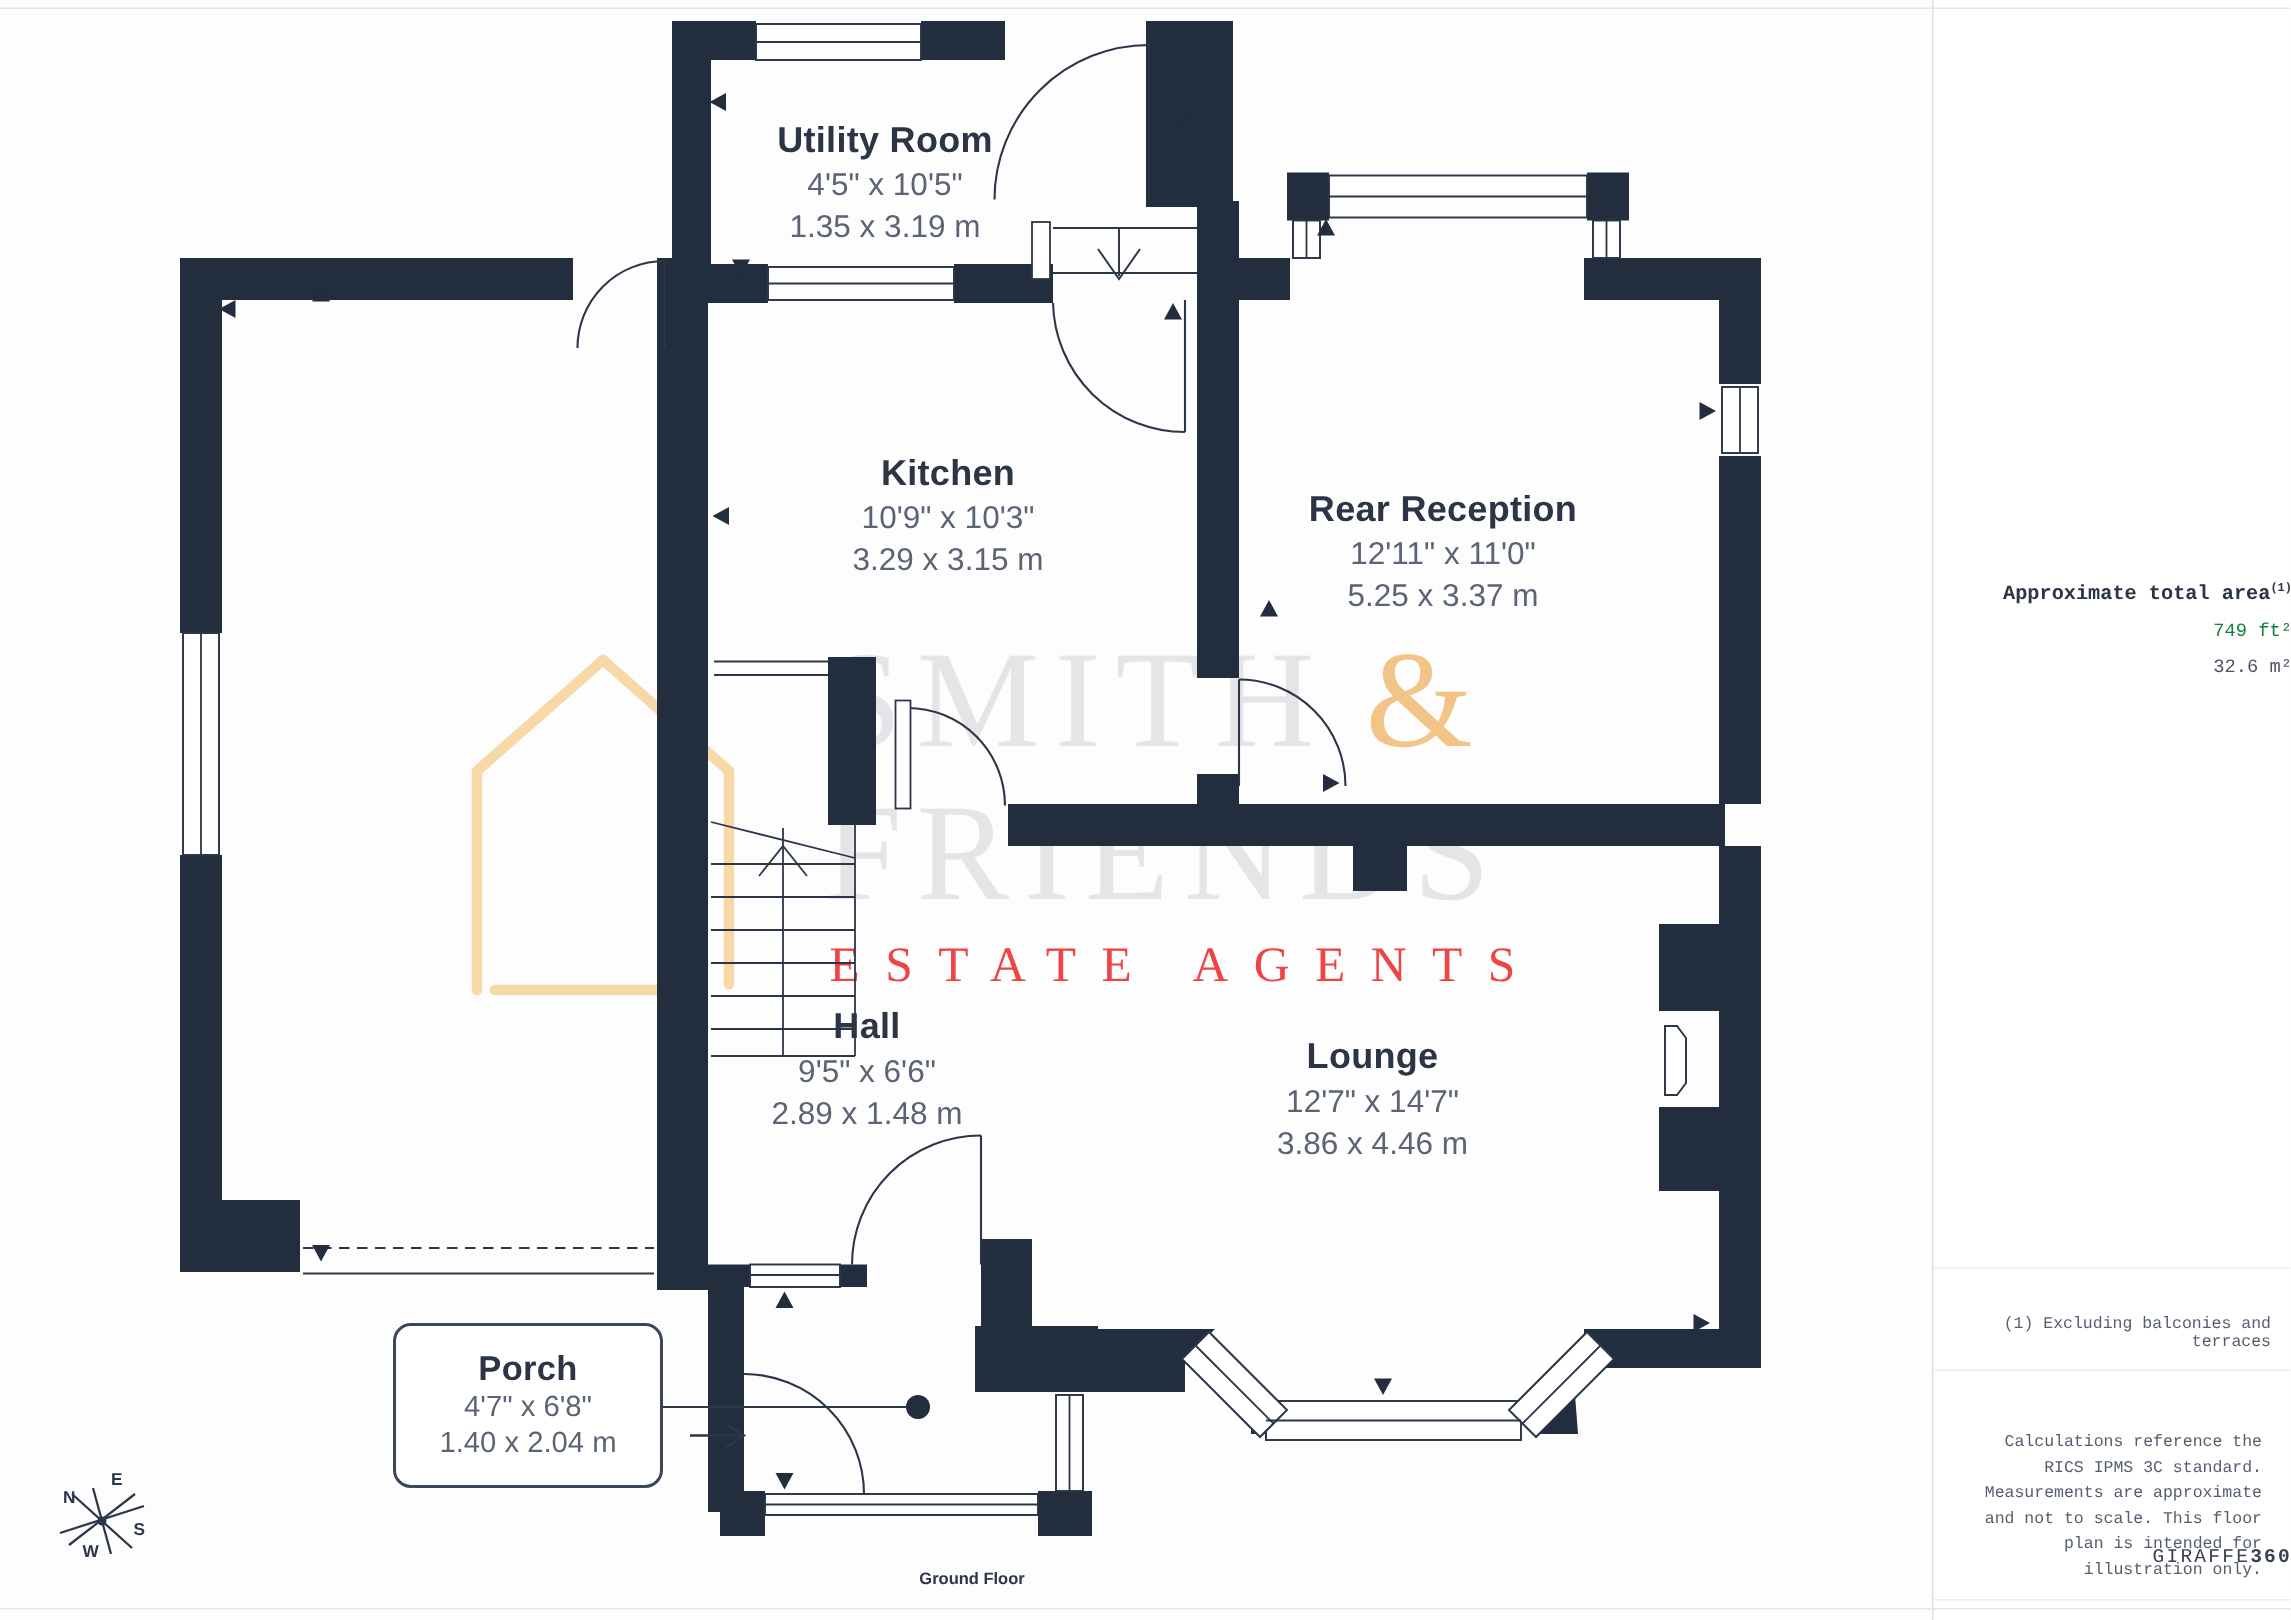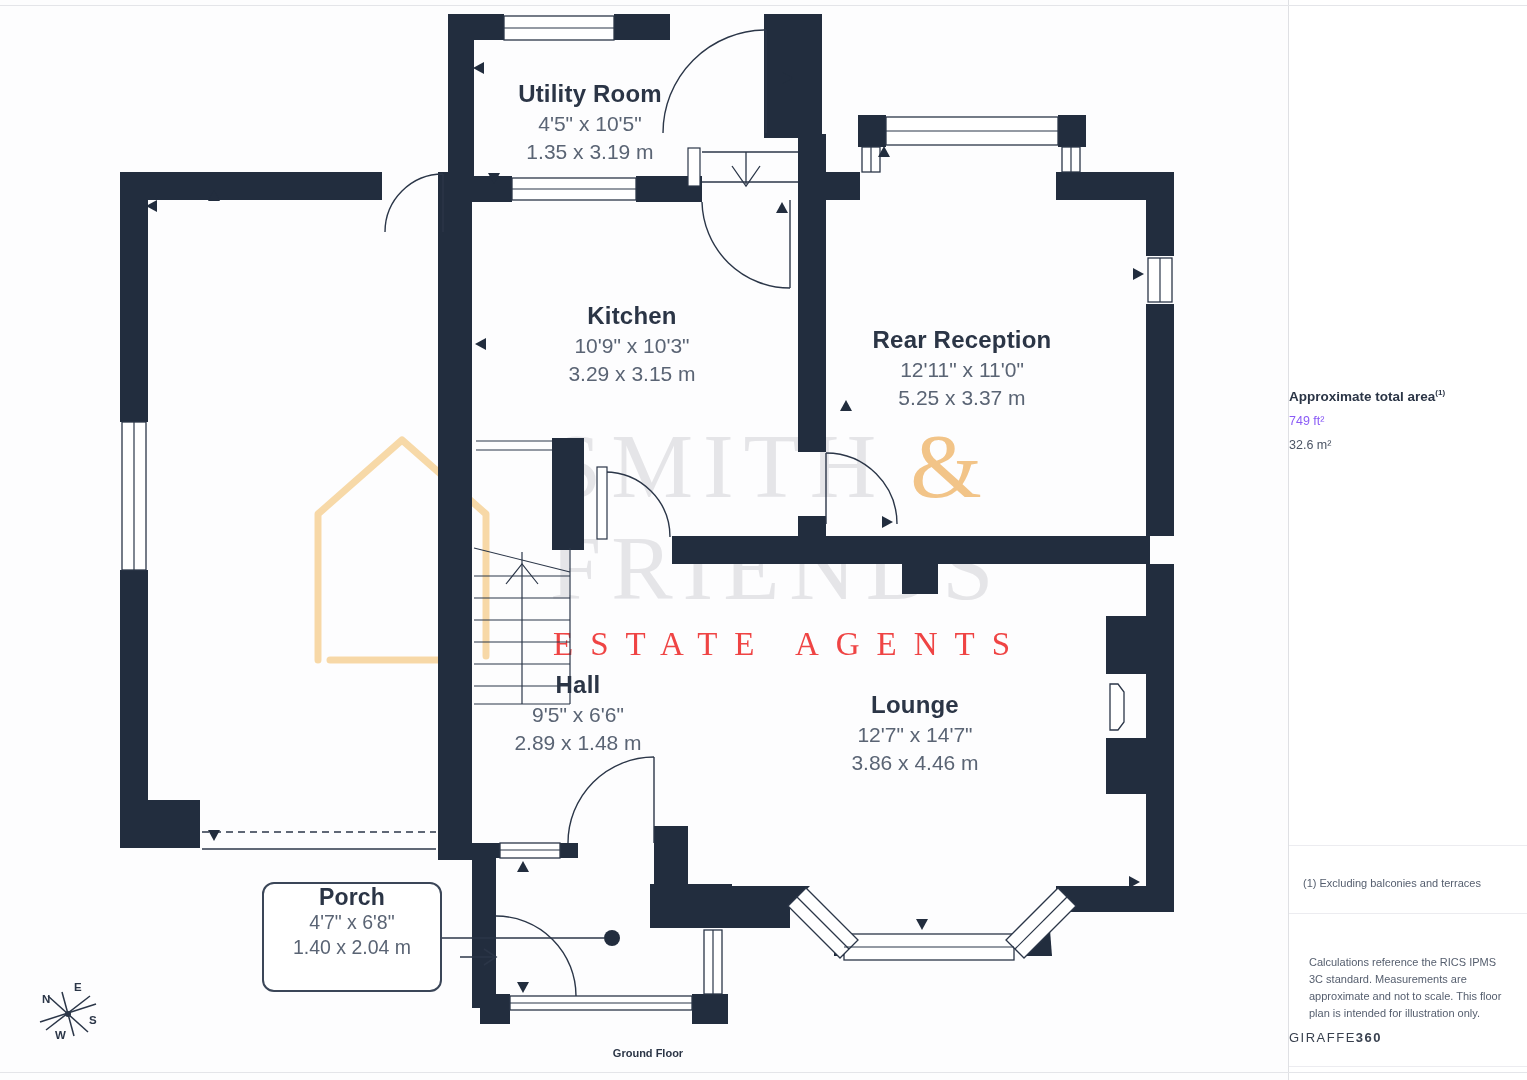--- a/index.html
+++ b/index.html
@@ -24,40 +24,40 @@
   #wm-3{left:553px;top:628px;font-size:33px;letter-spacing:17px;color:#ef4444;line-height:1;}
 
   
   .room{position:absolute;transform:translate(-50%,-50%);text-align:center;z-index:5;white-space:nowrap;}
   .rname{font-size:24px;font-weight:700;color:#2b3546;letter-spacing:.2px;line-height:1.15;}
   .rdim{font-size:21px;color:#5a6474;margin-top:3px;line-height:1.2;}
 
   
   #porch-box{position:absolute;left:262px;top:882px;width:176px;height:106px;background:#fff;
     border:2px solid #3b4658;border-radius:12px;z-index:5;display:flex;flex-direction:column;
-    align-items:center;justify-content:flex-start;}
+    align-items:center;justify-content:center;}
   #porch-box .rname{font-size:23px;}
   #porch-box .rdim{font-size:19.5px;margin-top:1px;}
 
   
   #ground-floor{position:absolute;left:648px;top:1047px;transform:translateX(-50%);
     font-size:11px;font-weight:700;color:#2b3546;z-index:5;}
 
   
   .compass-letter{position:absolute;font-size:11.5px;font-weight:700;color:#2b3648;z-index:5;}
   #cl-n{left:42px;top:993px;} #cl-e{left:74px;top:981px;}
   #cl-s{left:89px;top:1014px;} #cl-w{left:55px;top:1029px;}
 
   
   #sidebar{position:absolute;left:1288px;top:0;width:239px;height:1080px;background:#ffffff;
     border-left:1px solid #dfe0e4;z-index:10;}
-  .sb-center{position:absolute;left:0;width:100%;text-align:left;}
+  .sb-center{position:absolute;left:0;width:100%;text-align:right;font-family:Liberation Mono, monospace;}
   #sb-area-title{top:388px;font-size:13.5px;font-weight:700;color:#2b3546;}
   #sb-area-title sup{font-size:8px;}
-  #sb-area-ft{top:414px;font-size:12.5px;color:#8b5cf6;}
+  #sb-area-ft{top:414px;font-size:12.5px;color:#15803d;}
   #sb-area-m{top:438px;font-size:12.5px;color:#4c5565;}
   .sb-divider{position:absolute;left:0;width:100%;height:1px;background:#ececf0;}
   #sb-div-1{top:845px;} #sb-div-2{top:913px;} #sb-div-3{top:1066px;}
   #sb-footnote{top:877px;font-size:11px;color:#555e6e;padding:0 14px;box-sizing:border-box;}
   #sb-note{top:938px;font-size:11px;color:#555e6e;line-height:1.55;padding:0 20px;box-sizing:border-box;margin-top:16px;}
   #sb-brand{top:1030px;font-size:13px;letter-spacing:1.5px;color:#39414f;}
   #sb-brand .b360{font-weight:700;}
 </style>
 </head>
 <body>

